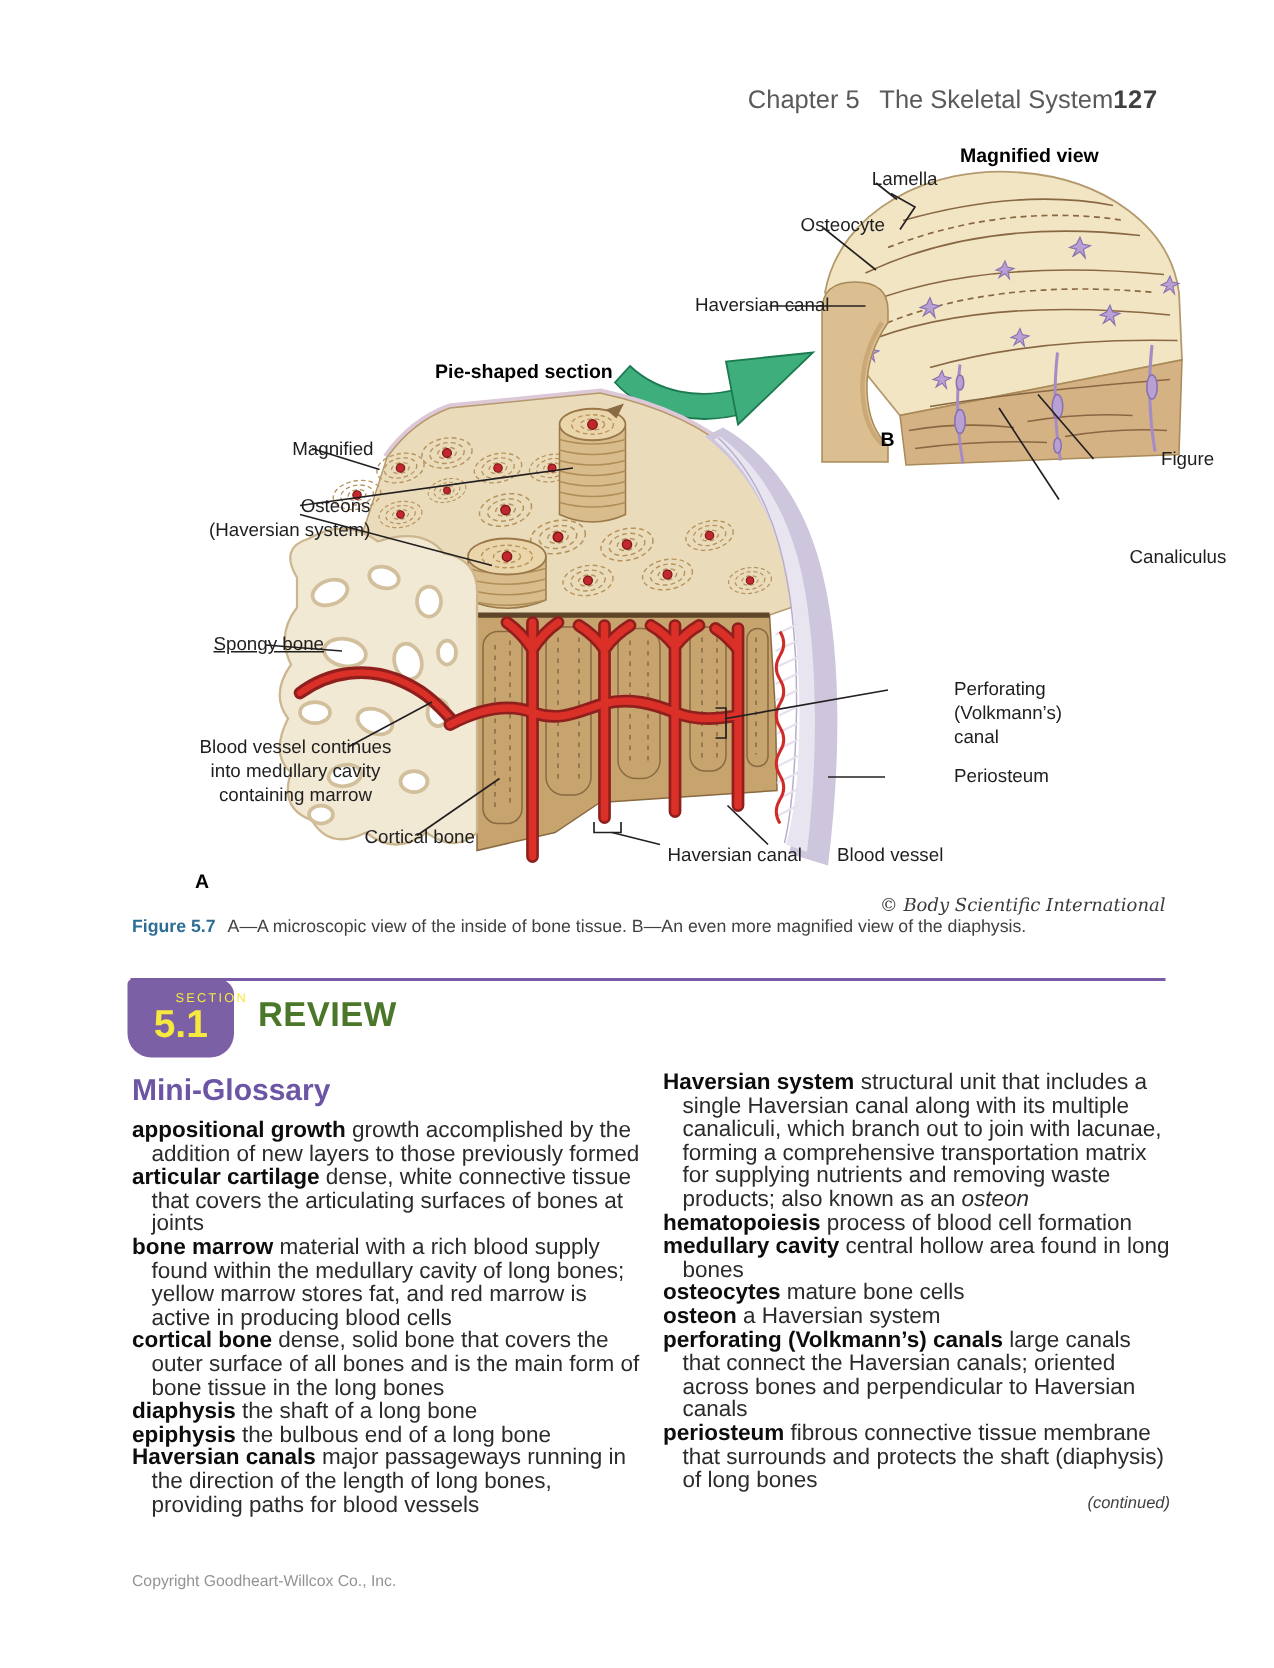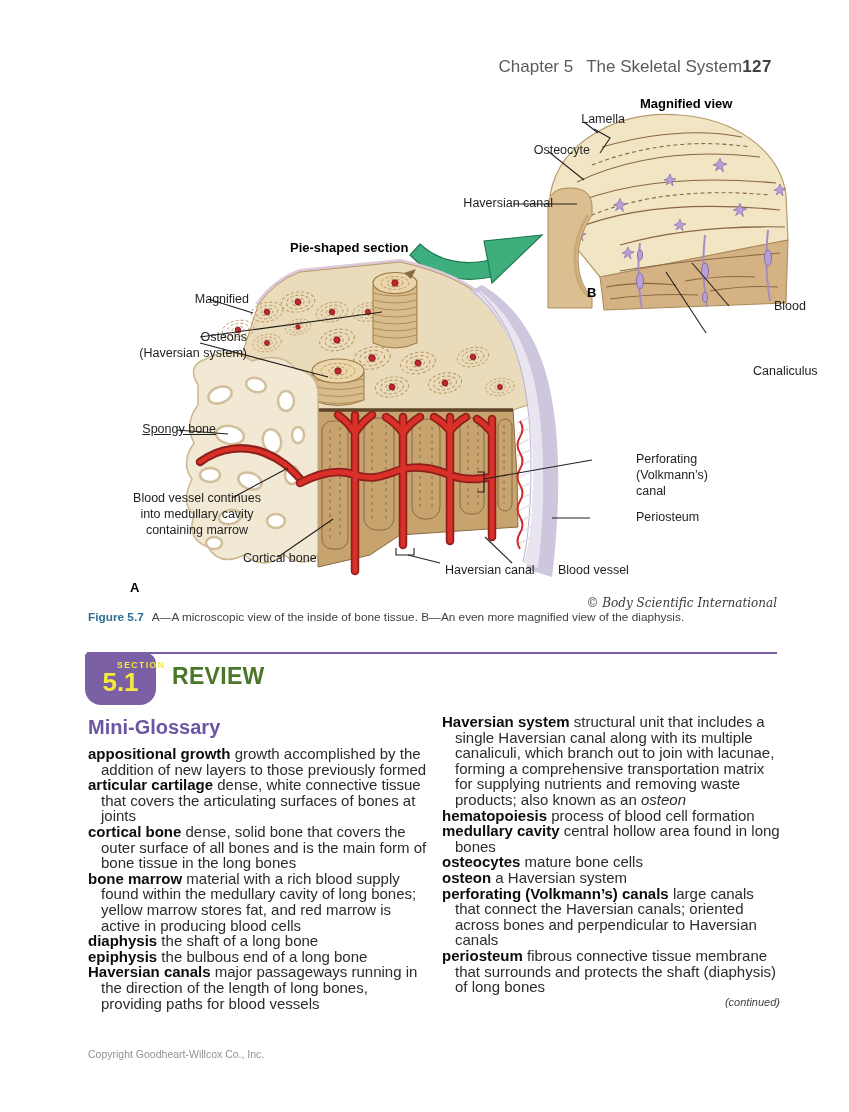--- a/index.html
+++ b/index.html
@@ -15,21 +15,21 @@
   .lbl.b{font-weight:bold;font-size:13px;color:#000;}
   .r{text-align:right}.c{text-align:center}
   .credit{position:absolute;left:555px;top:596px;width:222px;text-align:right;
           font-family:"DejaVu Serif",serif;font-style:italic;font-size:12px;color:#3a3a3a;}
   .caption{position:absolute;left:88px;top:610px;width:692px;font-size:11.8px;color:#414042;}
   .caption .fignum{font-weight:bold;color:#2e6e96;margin-right:8px;}
   
   .rule{position:absolute;left:87px;top:652px;width:690px;height:2px;background:#7a5ba6;}
   .badge{position:absolute;left:85px;top:653px;width:71px;height:52px;background:#7c60a5;
          border-radius:3px 10px 16px 16px;text-align:center;}
-  .badge .sec{margin-top:7px;font-size:8.5px;font-weight:bold;letter-spacing:1.5px;color:#f5e93e;padding-left:32px;}
+  .badge .sec{margin-top:7px;font-size:8.5px;font-weight:normal;letter-spacing:1.5px;color:#f5e93e;padding-left:32px;}
   .badge .num{margin-top:-1px;font-size:26px;font-weight:bold;color:#f5e93e;line-height:26px;}
   .review{position:absolute;left:172px;top:663px;font-size:23px;font-weight:bold;color:#4a7729;letter-spacing:.3px;}
   
   .glossL{position:absolute;left:88px;top:716px;width:344px;}
   .glossR{position:absolute;left:442px;top:714px;width:338px;}
   .gtitle{font-size:20px;font-weight:bold;color:#6b55a4;margin:0 0 7px 0;}
   .entry{margin:0;font-size:15px;line-height:15.6px;color:#2b2b2b;padding-left:13px;text-indent:-13px;}
   .entry b{color:#0d0d0d;}
   .continued{font-size:11px;font-style:italic;color:#414042;text-align:right;margin-top:1px;}
   .footer{position:absolute;left:88px;top:1048px;font-size:10.5px;color:#919396;}
@@ -236,21 +236,21 @@
   <div class="lbl c" style="left:83px;top:490px;width:142px;">Blood vessel continues
 into medullary cavity
 containing marrow</div>
   <div class="lbl" style="left:200px;top:550px;">Cortical bone</div>
   <div class="lbl" style="left:402px;top:562px;">Haversian canal</div>
   <div class="lbl" style="left:515px;top:562px;">Blood vessel</div>
   <div class="lbl" style="left:593px;top:451px;">Perforating
 (Volkmann’s)
 canal</div>
   <div class="lbl" style="left:593px;top:509px;">Periosteum</div>
-  <div class="lbl" style="left:731px;top:298px;">Blood</div>
+  <div class="lbl" style="left:731px;top:298px;">Figure</div>
   <div class="lbl" style="left:710px;top:329px;margin-top:34px;">Canaliculus</div>
   <div class="lbl b" style="left:87px;top:580px;">A</div>
   <div class="lbl b" style="left:544px;top:285px;">B</div>
   <div class="credit">© Body Scientific International</div>
 
   <div class="caption">
     <span class="fignum">Figure 5.7</span><span>A—A microscopic view of the inside of bone tissue. B—An even more magnified view of the diaphysis.</span>
   </div>
 
   <div class="rule"></div>
@@ -258,22 +258,22 @@
     <div class="sec">SECTION</div>
     <div class="num">5.1</div>
   </div>
   <div class="review">REVIEW</div>
 
   <div class="glossL">
     <p class="gtitle">Mini-Glossary</p>
     <div>
         <p class="entry"><b>appositional growth</b> growth accomplished by the addition of new layers to those previously formed</p>
         <p class="entry"><b>articular cartilage</b> dense, white connective tissue that covers the articulating surfaces of bones at joints</p>
+        <p class="entry"><b>bone marrow</b> material with a rich blood supply found within the medullary cavity of long bones; yellow marrow stores fat, and red marrow is active in producing blood cells</p>
         <p class="entry"><b>cortical bone</b> dense, solid bone that covers the outer surface of all bones and is the main form of bone tissue in the long bones</p>
-        <p class="entry"><b>bone marrow</b> material with a rich blood supply found within the medullary cavity of long bones; yellow marrow stores fat, and red marrow is active in producing blood cells</p>
         <p class="entry"><b>diaphysis</b> the shaft of a long bone</p>
         <p class="entry"><b>epiphysis</b> the bulbous end of a long bone</p>
         <p class="entry"><b>Haversian canals</b> major passageways running in the direction of the length of long bones, providing paths for blood vessels</p>
       </div>
   </div>
   <div class="glossR">
     <div>
         <p class="entry"><b>Haversian system</b> structural unit that includes a single Haversian canal along with its multiple canaliculi, which branch out to join with lacunae, forming a comprehensive transportation matrix for supplying nutrients and removing waste products; also known as an <i>osteon</i></p>
         <p class="entry"><b>hematopoiesis</b> process of blood cell formation</p>
         <p class="entry"><b>medullary cavity</b> central hollow area found in long bones</p>

